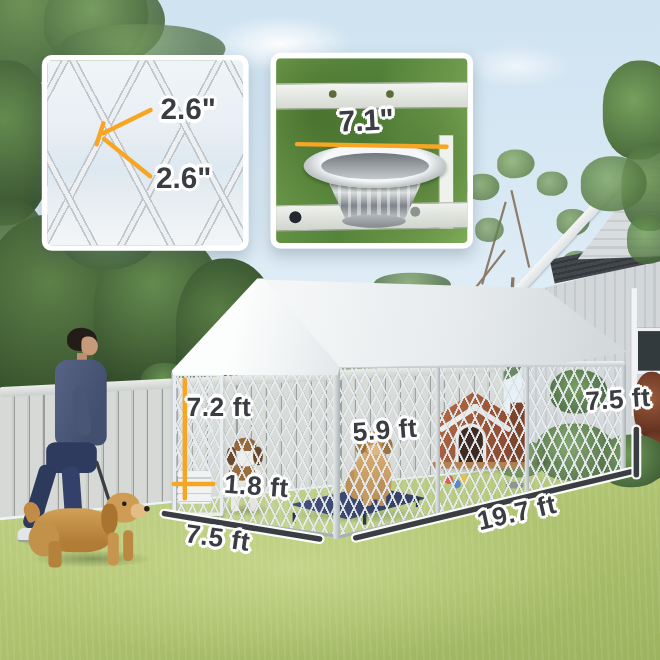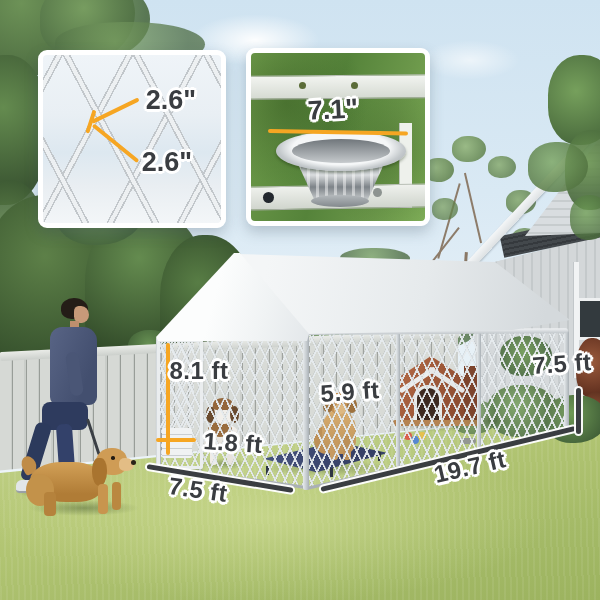--- a/index.html
+++ b/index.html
@@ -214,21 +214,21 @@
     <div class="abs" style="left:26px;top:46px;width:12px;height:24px;border-radius:4px;background:#b5823c;"></div>
   </div>
 
   <div class="orange" style="left:166px;top:343px;width:4px;height:112px;"></div>
   <div class="orange" style="left:156px;top:438px;width:40px;height:4px;"></div>
 
   <div class="dim-line" style="left:147px;top:464px;width:148px;transform:rotate(9.3deg);"></div>
   <div class="dim-line" style="left:321px;top:487px;width:262px;transform:rotate(-13.5deg);"></div>
   <div class="dim-line" style="left:576px;top:388px;width:5px;height:46px;"></div>
 
-  <span class="dim-label" style="left:199px;top:371px;">8.1 ft</span>
+  <span class="dim-label" style="left:199px;top:371px;">7.2 ft</span>
   <span class="dim-label" style="left:233px;top:443px;--rot:4deg;">1.8 ft</span>
   <span class="dim-label" style="left:198px;top:490px;--rot:8deg;">7.5 ft</span>
   <span class="dim-label" style="left:350px;top:392px;--rot:-4deg;">5.9 ft</span>
   <span class="dim-label" style="left:470px;top:467px;--rot:-13deg;">19.7 ft</span>
   <span class="dim-label" style="left:562px;top:364px;--rot:-4deg;">7.5 ft</span>
 
   <div class="inset" style="left:38px;top:50px;width:178px;height:168px;
        background:linear-gradient(180deg,#eff4f8 0%,#e9eff4 35%,#dde8f0 58%,#e9eef2 78%,#f3f6f8 100%);">
     <div class="abs" style="left:-20px;top:-20px;width:220px;height:210px;
          background-image:

